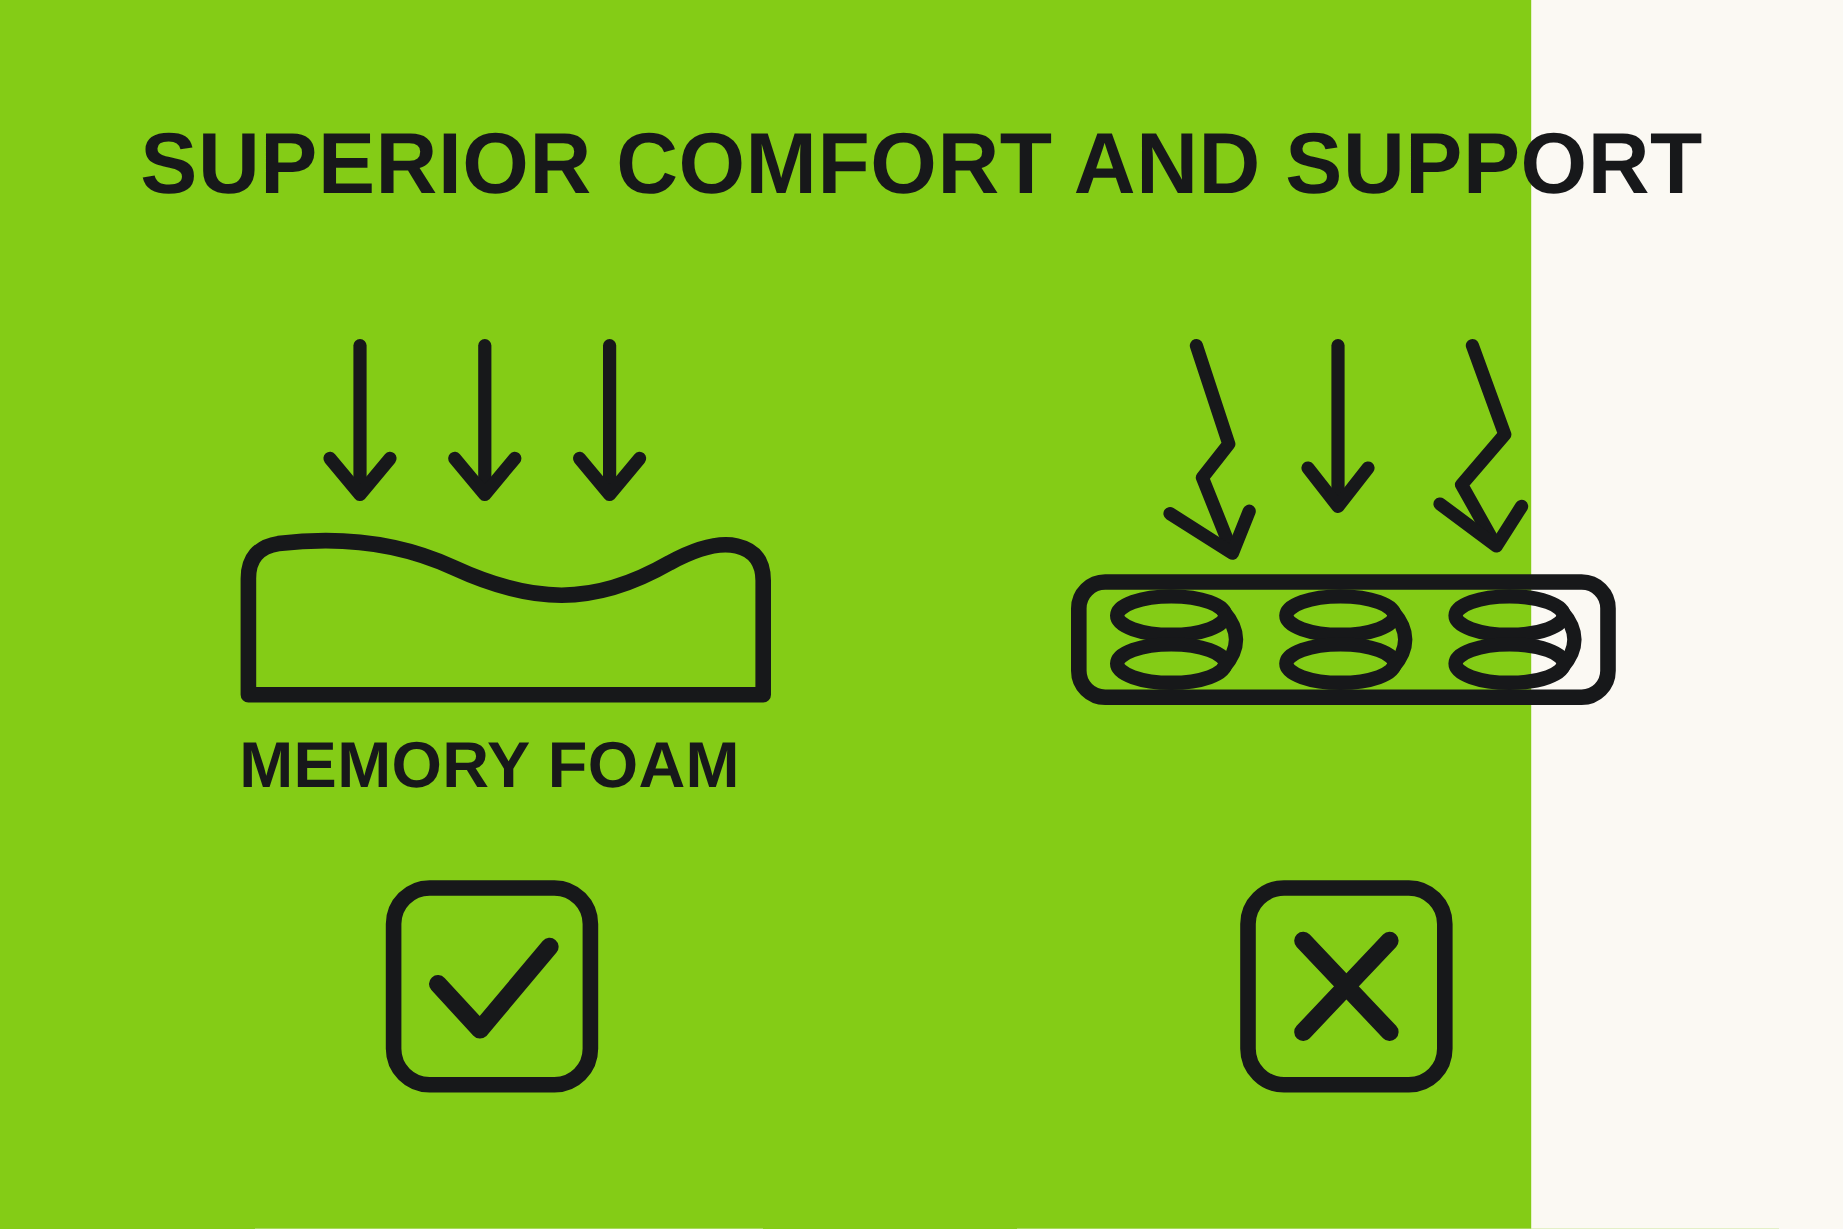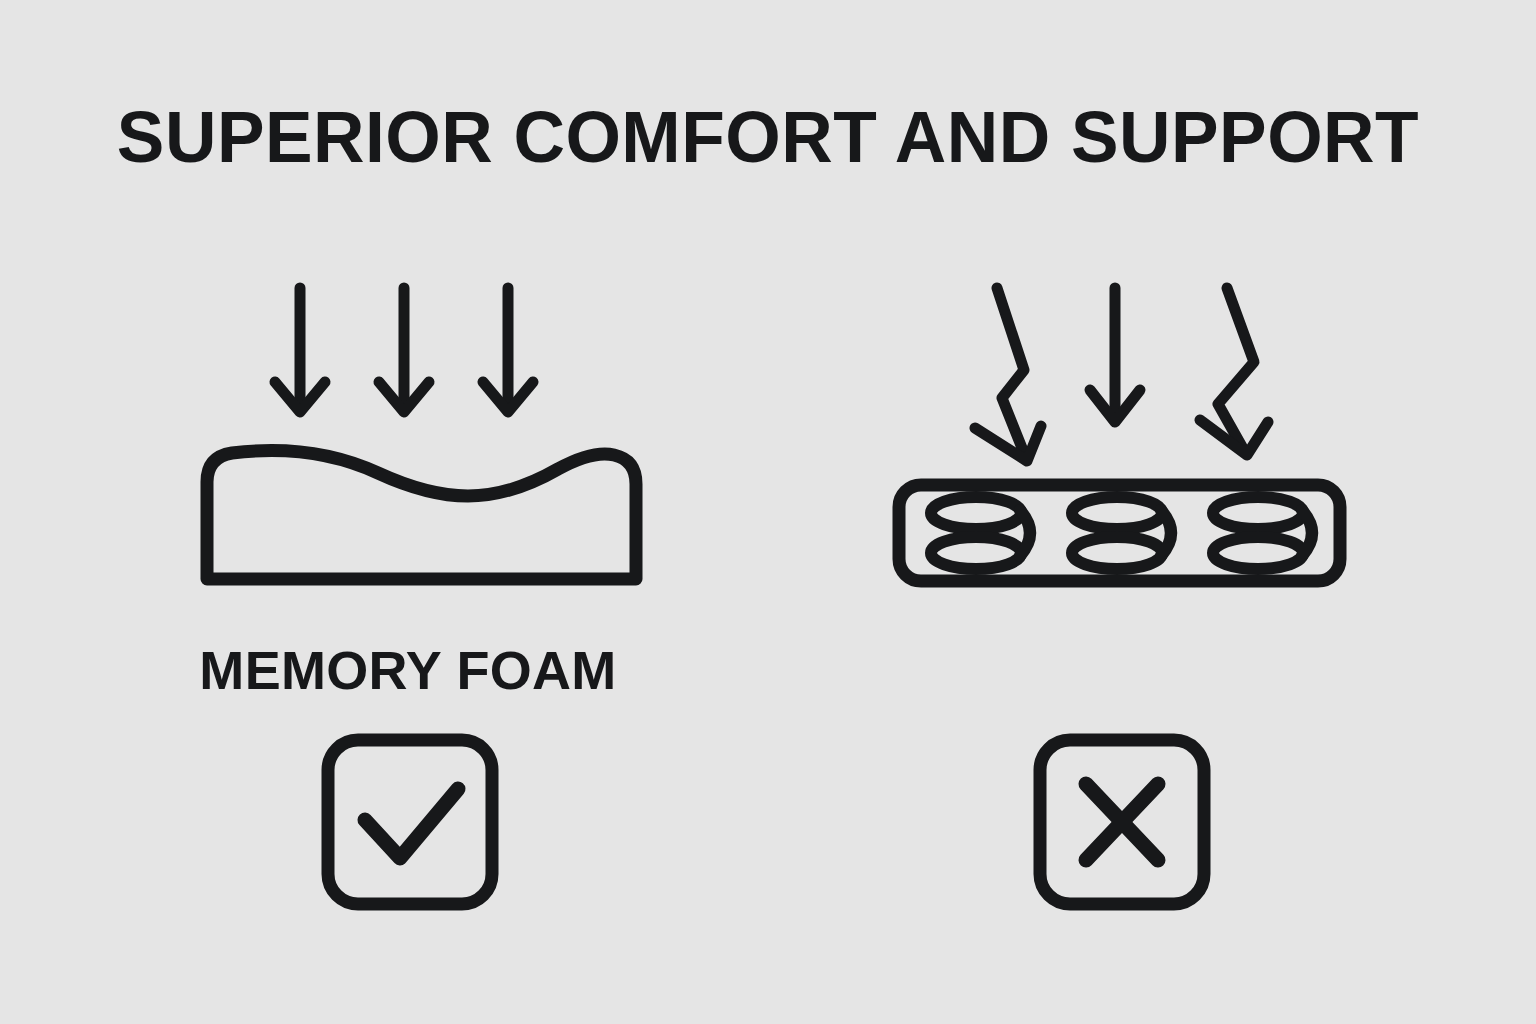--- a/index.html
+++ b/index.html
@@ -8,23 +8,23 @@
   }
   body {
     width: 1536px;
     height: 1024px;
     background: #FBF9F3;
     font-family: "Liberation Sans", sans-serif;
     overflow: hidden;
   }
   #infographic {
     position: relative;
-    width: 1536px;
+    width: 1276px;
     height: 1024px;
-    background: #e5e5e5;
+    background: #84cc16;
   }
   
   #title {
     position: absolute;
     left: 0;
     top: 98px;
     width: 1536px;
     text-align: center;
     font-family: "Liberation Sans", sans-serif;
     font-weight: bold;
@@ -61,21 +61,20 @@
     width: 720px;
     text-align: center;
     font-family: "Liberation Sans", sans-serif;
     font-weight: bold;
     font-size: 54px;
     line-height: 60px;
     letter-spacing: 0.3px;
     color: #17181A;
     white-space: nowrap;
     user-select: none;
-    margin-top: 32px;
   }
   .verdict-svg {
     position: absolute;
     top: 462px;
     left: 0;
     width: 720px;
     height: 180px;
     overflow: visible;
   }
   

